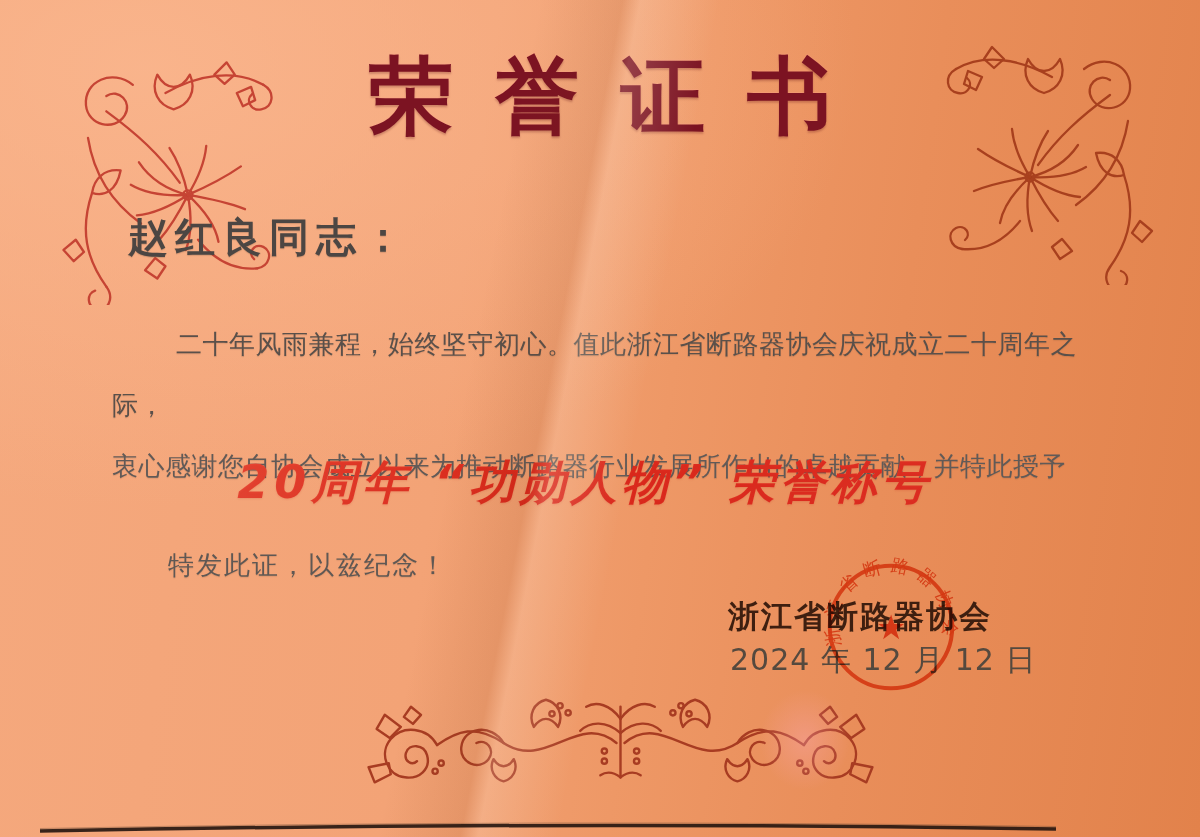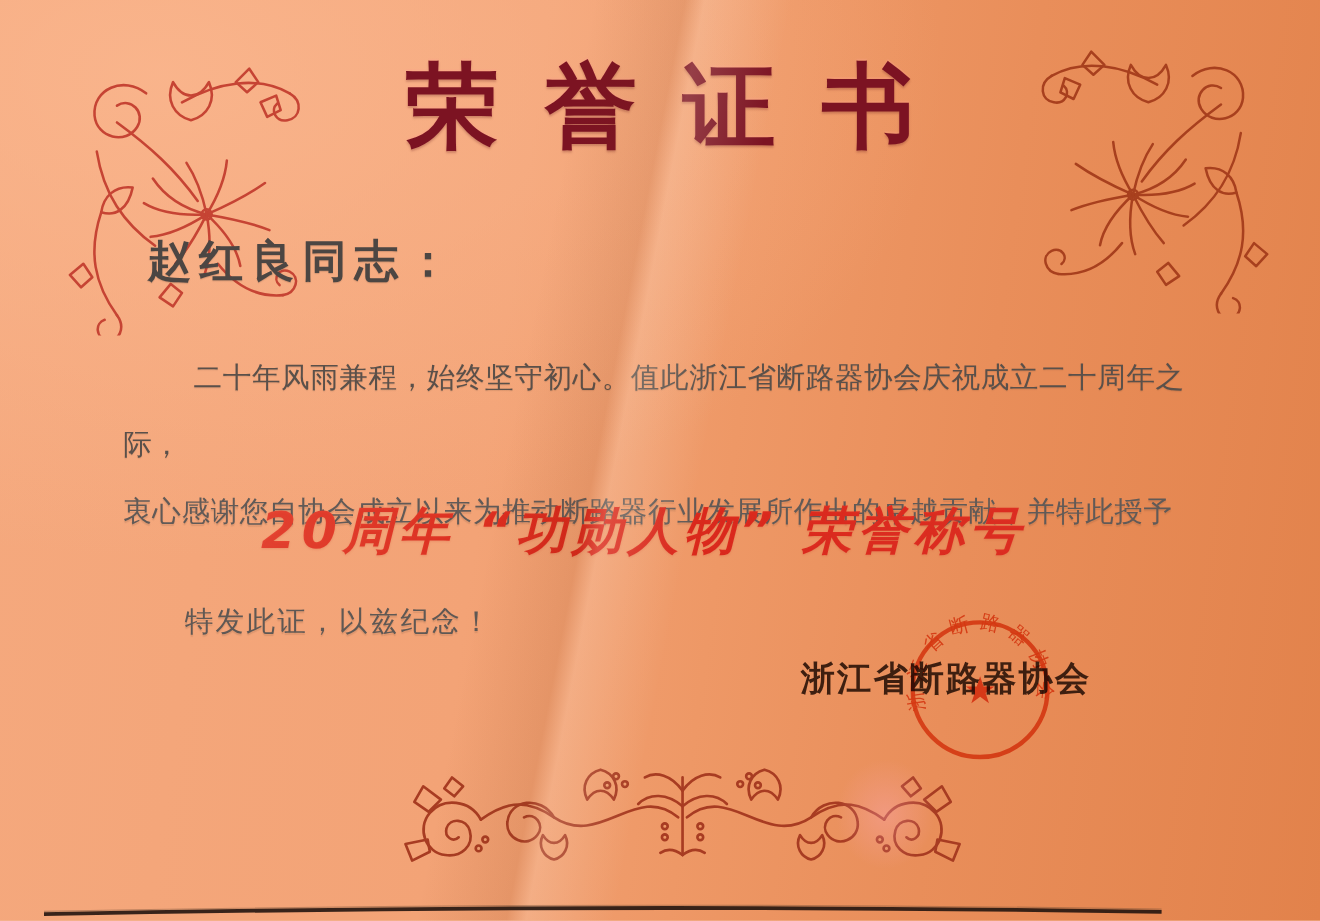--- a/index.html
+++ b/index.html
@@ -20,21 +20,21 @@
   }
   
   .title{
     left:0;right:0;top:50px;text-align:center;
     font-family:"DejaVu Serif",serif;font-weight:bold;
     font-size:84px;line-height:1.1;letter-spacing:42px;text-indent:42px;
     color:#7c1322;
     text-shadow:0 2px 2px rgba(90,10,20,.25), 0 -1px 0 rgba(255,160,140,.25);
   }
   .recipient{
-    left:134px;top:210px;font-size:40px;font-weight:600;letter-spacing:7px;
+    left:128px;top:210px;font-size:40px;font-weight:600;letter-spacing:7px;
     color:#4c4643;text-shadow:0 1px 1px rgba(70,50,40,.2);
   }
   .bodytext{
     left:112px;top:314px;width:975px;font-size:26px;line-height:61px;
     color:#5a504a;letter-spacing:.5px;text-shadow:0 1px 1px rgba(80,60,50,.15);
   }
   .bodytext .l1{text-indent:64px;display:block;}
   .bodytext .l2{display:block;color:#615a57;}
   .award{
     left:0;right:30px;top:452px;text-align:center;
@@ -137,20 +137,21 @@
   <div class="abs bodytext">
     <span class="l1">二十年风雨兼程，始终坚守初心。值此浙江省断路器协会庆祝成立二十周年之际，</span>
     <span class="l2">衷心感谢您自协会成立以来为推动断路器行业发展所作出的卓越贡献，并特此授予</span>
   </div>
 
   <div class="abs award">20周年 “功勋人物” 荣誉称号</div>
 
   <div class="abs closing">特发此证，以兹纪念！</div>
 
   <div class="abs issuer">浙江省断路器协会</div>
+  <div class="abs date">2024 年 12 月 12 日</div>
 
   <svg class="abs seal" viewBox="0 0 160 160">
     <circle cx="80" cy="80" r="69" fill="none" stroke="#e8571f" stroke-width="4.5" opacity="0.9"></circle>
     <path id="sealArc" d="M 26,104 A 60,60 0 1 1 134,104" fill="none"></path>
     <text font-size="20" fill="#e8571f" letter-spacing="9" opacity="0.92" font-family="DejaVu Sans, sans-serif">
       <textPath href="#sealArc" startOffset="4">浙江省断路器协会</textPath>
     </text>
     <text x="80" y="94" text-anchor="middle" font-size="38" fill="#e84a1f" opacity="0.92">★</text>
   </svg>
 

